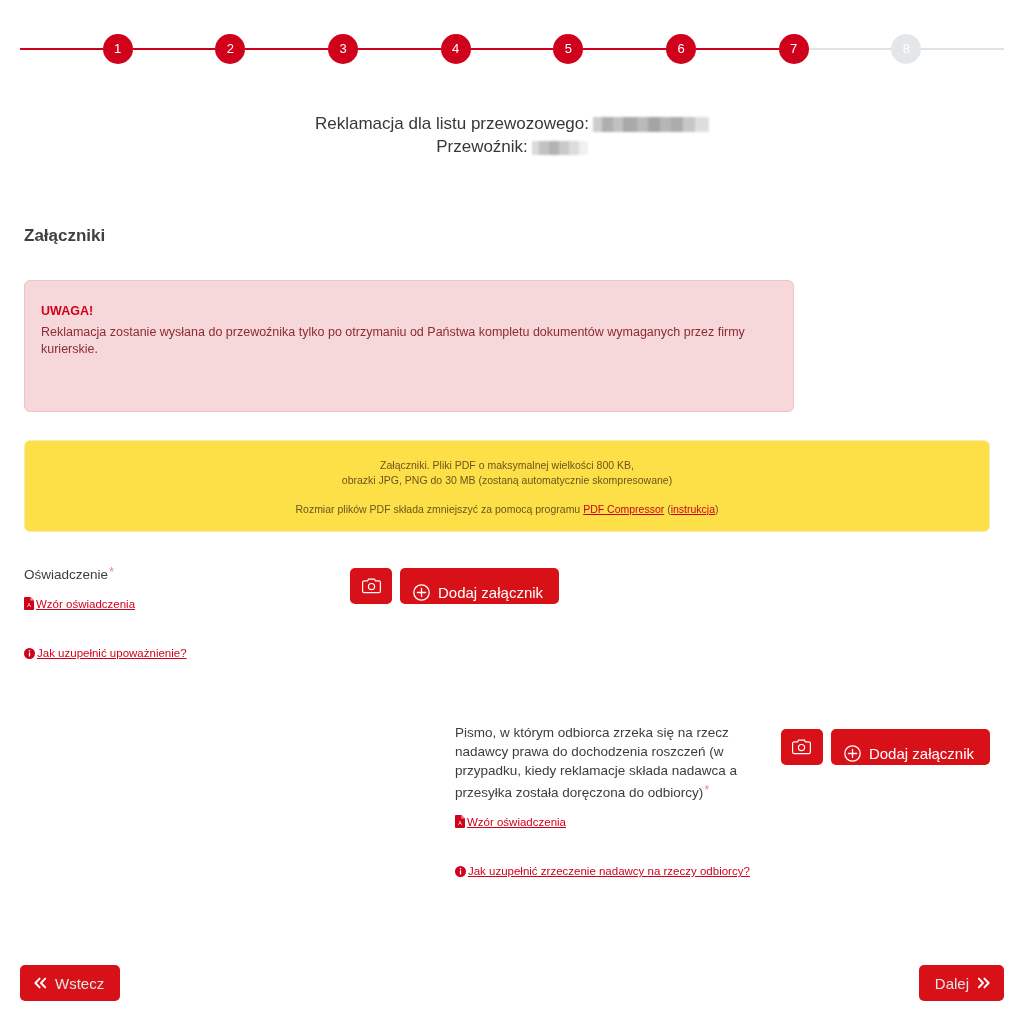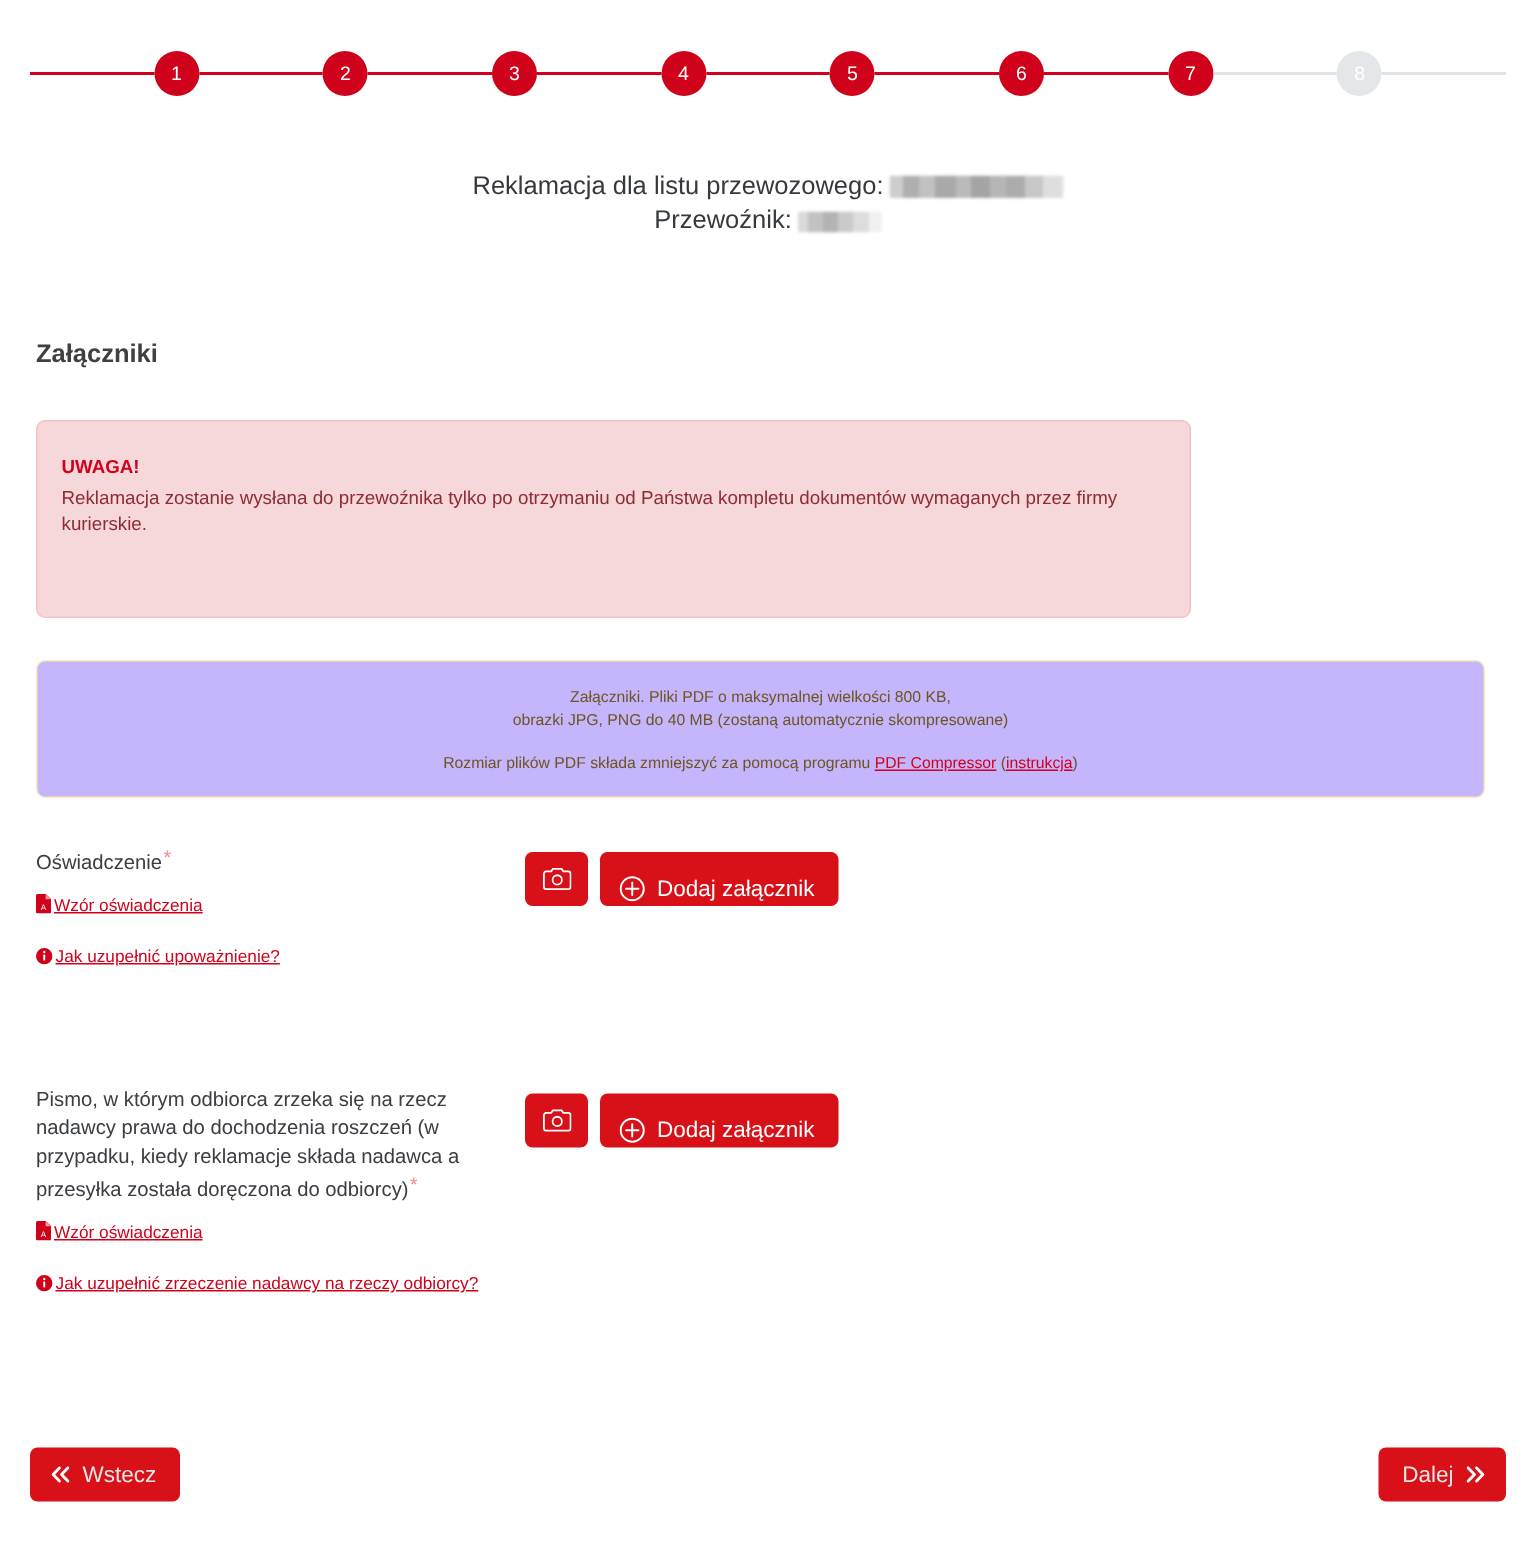--- a/index.html
+++ b/index.html
@@ -123,21 +123,21 @@
   }
   .alert-danger .line2 { margin-bottom: 22px; }
   .alert-danger .bold { font-weight: bold; color: #7e262f; }
 
   .alert-warning {
     position: absolute;
     left: 24px;
     top: 440px;
     width: 966px;
     height: 92px;
-    background: #c4b5fd;
+    background: #fde047;
     border: 1px solid #fbeab3;
     border-radius: 6px;
     text-align: center;
     color: #6d5420;
     font-size: 10.5px;
     line-height: 15px;
     padding-top: 17px;
   }
   .alert-warning .gap { height: 14px; }
   .alert-warning a {
@@ -147,21 +147,21 @@
 
   
   .att-row {
     position: absolute;
     left: 24px;
     width: 966px;
     display: flex;
     align-items: flex-start;
   }
   .att-row.row1 { top: 562px; }
-  .att-row.row2 { top: 723px; }
+  .att-row.row2 { top: 723px; justify-content: flex-end; }
 
   .att-label-col {
     width: 326px;
     flex: 0 0 326px;
     padding-right: 16px;
   }
   .att-title {
     font-size: 13.5px;
     line-height: 19px;
     color: #3a3d41;
@@ -174,21 +174,21 @@
   }
   .att-link {
     display: block;
     margin-top: 12px;
     font-size: 11.5px;
     line-height: 17px;
     color: #d0021b;
     text-decoration: underline;
     cursor: pointer;
   }
-  .att-link.second { margin-top: 17px; }
+  .att-link.second { margin-top: 32px; }
   .ico-inline {
     display: inline-block;
     vertical-align: -2px;
     margin-right: 2px;
   }
 
   .att-btn-col {
     flex: 0 0 auto;
     display: flex;
     gap: 8px;
@@ -272,21 +272,21 @@
 
   <div class="section-title">Załączniki</div>
 
   <div class="alert-danger">
     <div class="uwaga">UWAGA!</div>
     <div class="line2">Reklamacja zostanie wysłana do przewoźnika tylko po otrzymaniu od Państwa kompletu dokumentów wymaganych przez firmy kurierskie.</div>
   </div>
 
   <div class="alert-warning">
     <div>Załączniki. Pliki PDF o maksymalnej wielkości 800 KB,</div>
-    <div>obrazki JPG, PNG do 40 MB (zostaną automatycznie skompresowane)</div>
+    <div>obrazki JPG, PNG do 30 MB (zostaną automatycznie skompresowane)</div>
     <div class="gap"></div>
     <div><span>Rozmiar plików PDF składa zmniejszyć za pomocą programu </span><a href="#">PDF Compressor</a><span> (</span><a href="#">instrukcja</a><span>)</span></div>
   </div>
 
   <div class="att-row row1">
     <div class="att-label-col">
       <div class="att-title"><span>Oświadczenie</span><span class="req-star">*</span></div>
       <a class="att-link" href="#">
         <span class="ico-inline">
           <svg width="10" height="13" viewBox="0 0 10 13">

